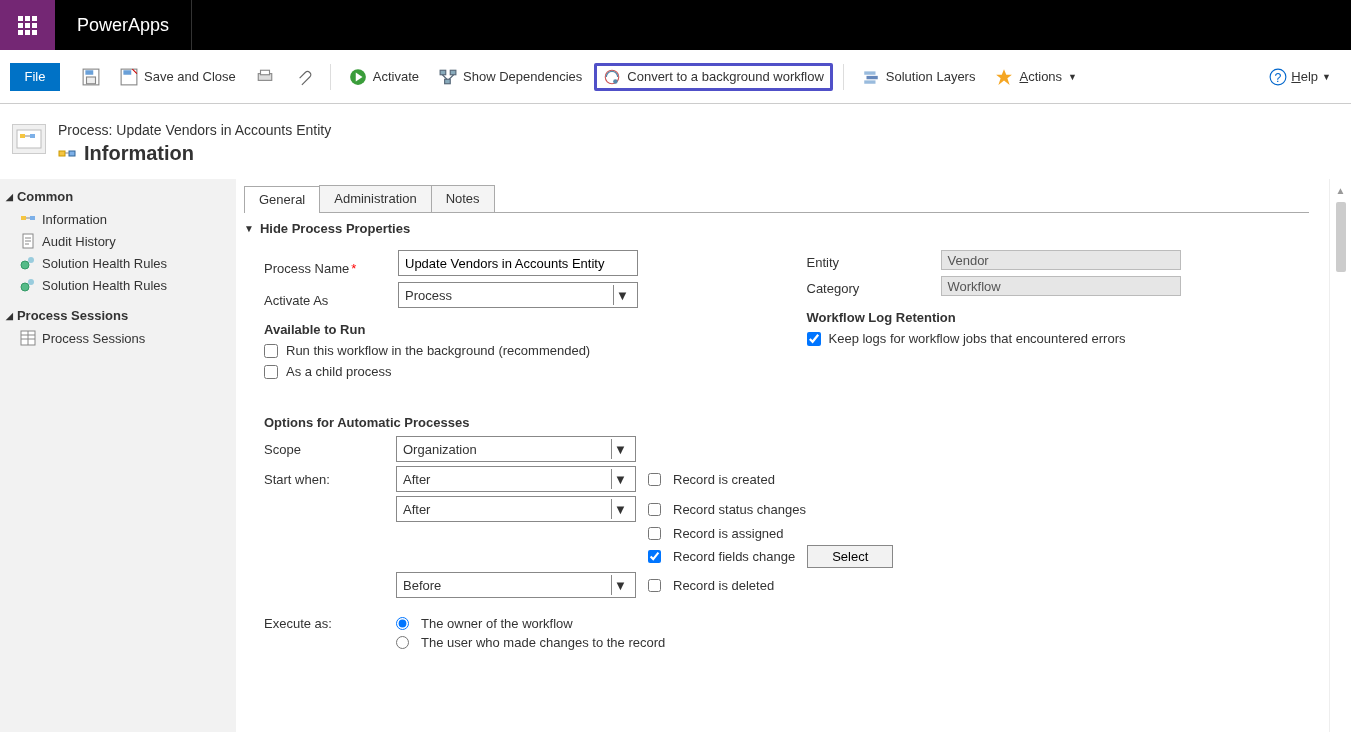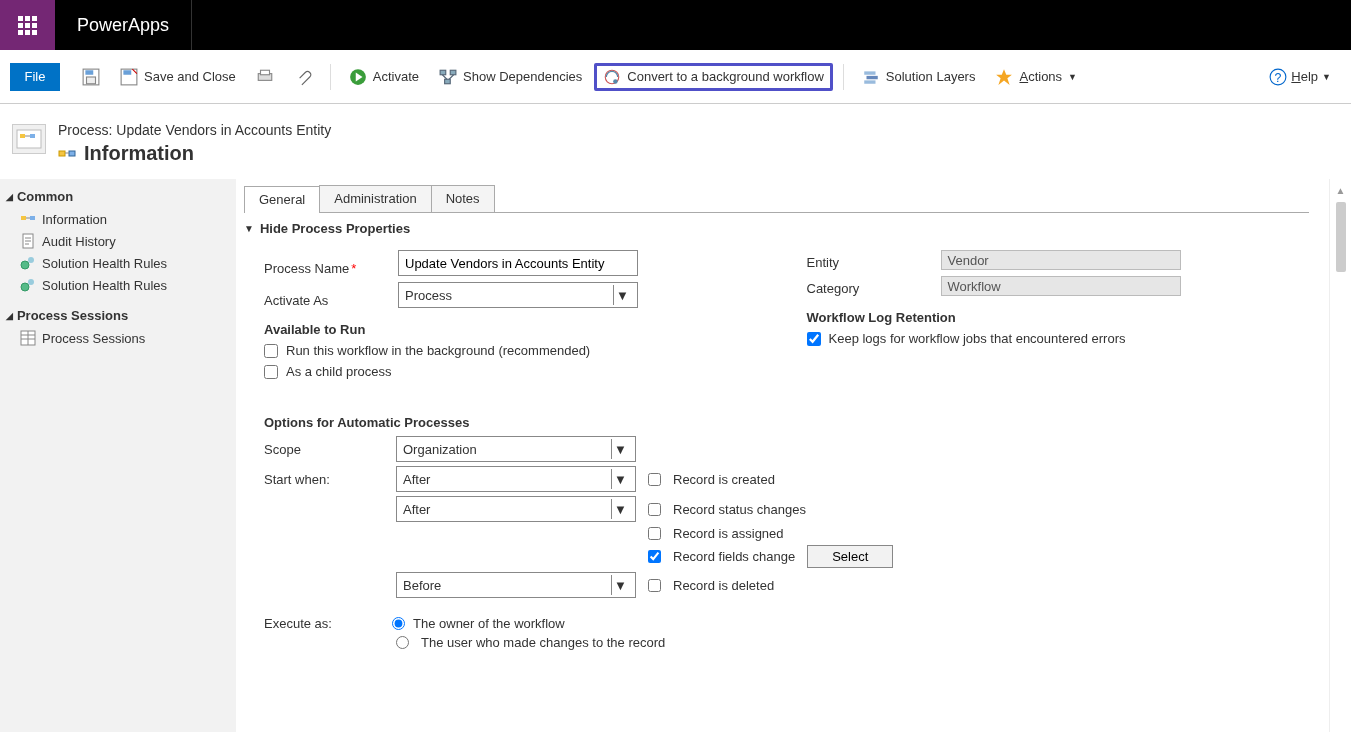--- a/index.html
+++ b/index.html
@@ -370,21 +370,21 @@
           <div class="opts-area">
             <div class="opts-label"></div>
             <div class="selectbox">
               <span>Before</span>
               <span class="caret">▼</span>
             </div>
             <input type="checkbox" style="">
             <span>Record is deleted</span>
           </div>
 
-          <div class="opts-area" style="margin-top:18px;gap:8px;">
+          <div class="opts-area" style="margin-top:18px;">
             <div class="opts-label">Execute as:</div>
             <input type="radio" name="exec" checked="" style="">
             <span>The owner of the workflow</span>
           </div>
           <div class="opts-area">
             <div class="opts-label"></div>
             <input type="radio" name="exec" style="">
             <span>The user who made changes to the record</span>
           </div>
         </div>

